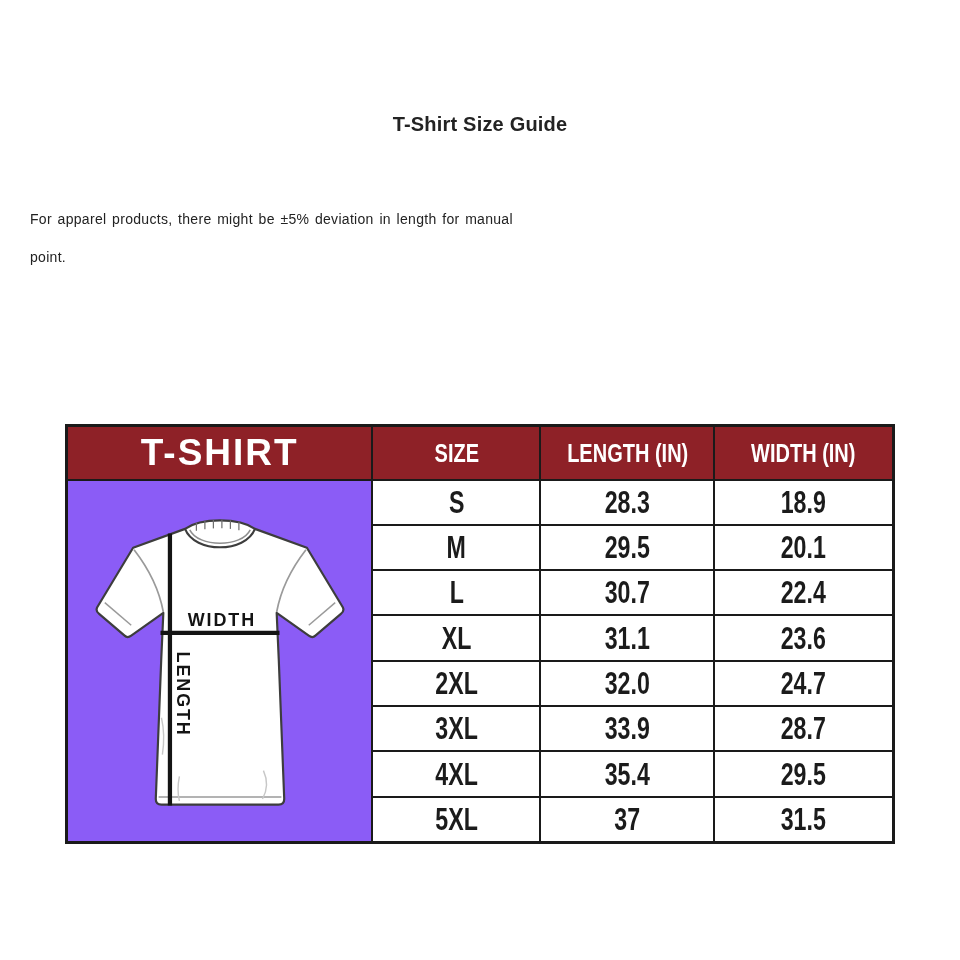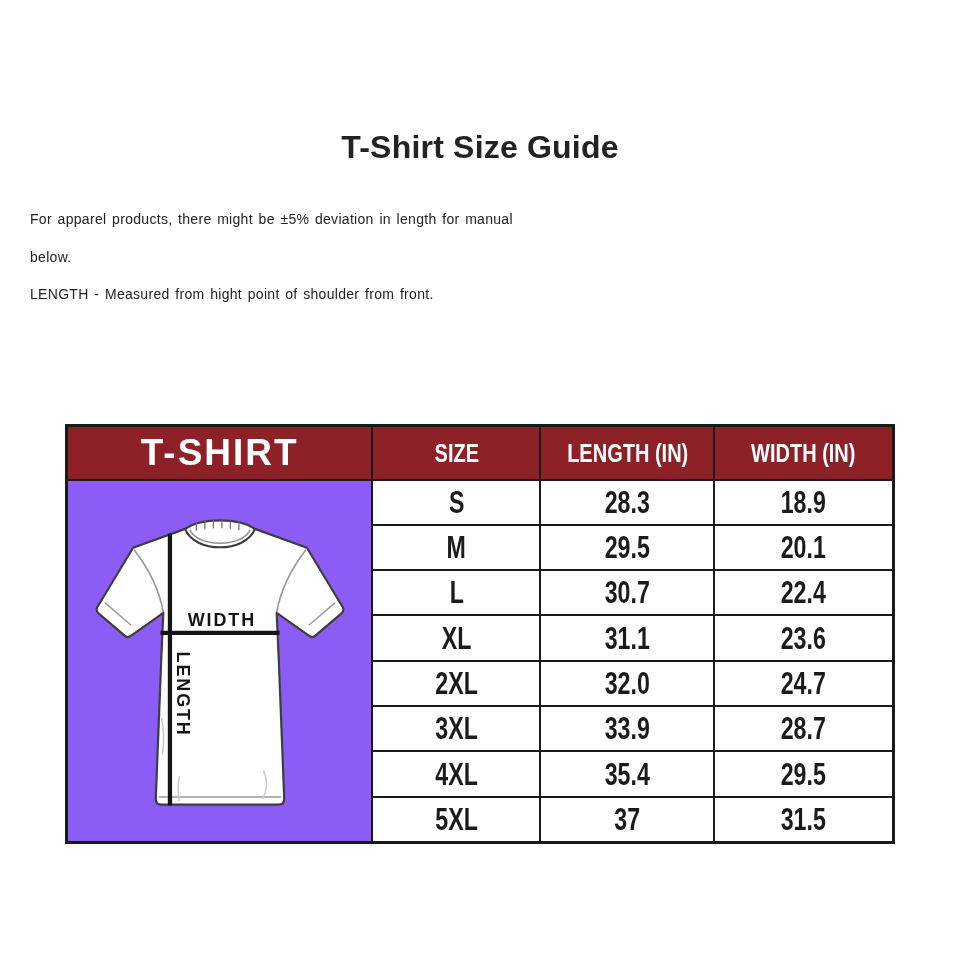--- a/index.html
+++ b/index.html
@@ -4,22 +4,22 @@
 <style>
   html,body{margin:0;padding:0;background:#ffffff;}
   body{
     width:960px;height:960px;position:relative;overflow:hidden;
     font-family:"Liberation Sans",sans-serif;color:#1e1e1e;
   }
   .page{position:absolute;inset:0;background:#ffffff;}
 
   
   .page-title{
-    position:absolute;top:113px;left:0;right:0;margin:16px;
-    text-align:center;font-size:32px;font-weight:700;color:#232323;
+    position:absolute;top:113px;left:0;right:0;margin:0;
+    text-align:center;font-size:20px;font-weight:700;color:#232323;
     letter-spacing:0.2px;
   }
 
   
   .description{
     position:absolute;top:201px;left:30px;right:20px;
     font-size:14px;color:#222222;letter-spacing:0.3px;word-spacing:1.5px;
   }
   .description .line{line-height:37.5px;white-space:nowrap;}
 
@@ -51,22 +51,21 @@
 </style>
 </head>
 <body>
 
 <div class="page">
 
   <h1 class="page-title">T-Shirt Size Guide</h1>
 
   <div class="description">
     <div class="line">For apparel products, there might be ±5% deviation in length for manual</div>
-    <div class="line">below.</div>
-    <div class="line">LENGTH - Measured from hight point of shoulder from front.</div>
+    <div class="line">point.</div>
   </div>
 
   <table class="size-table">
     <colgroup>
       <col style="width:37%">
       <col style="width:20.3%">
       <col style="width:21%">
       <col style="width:21.7%">
     </colgroup>
     <thead>

